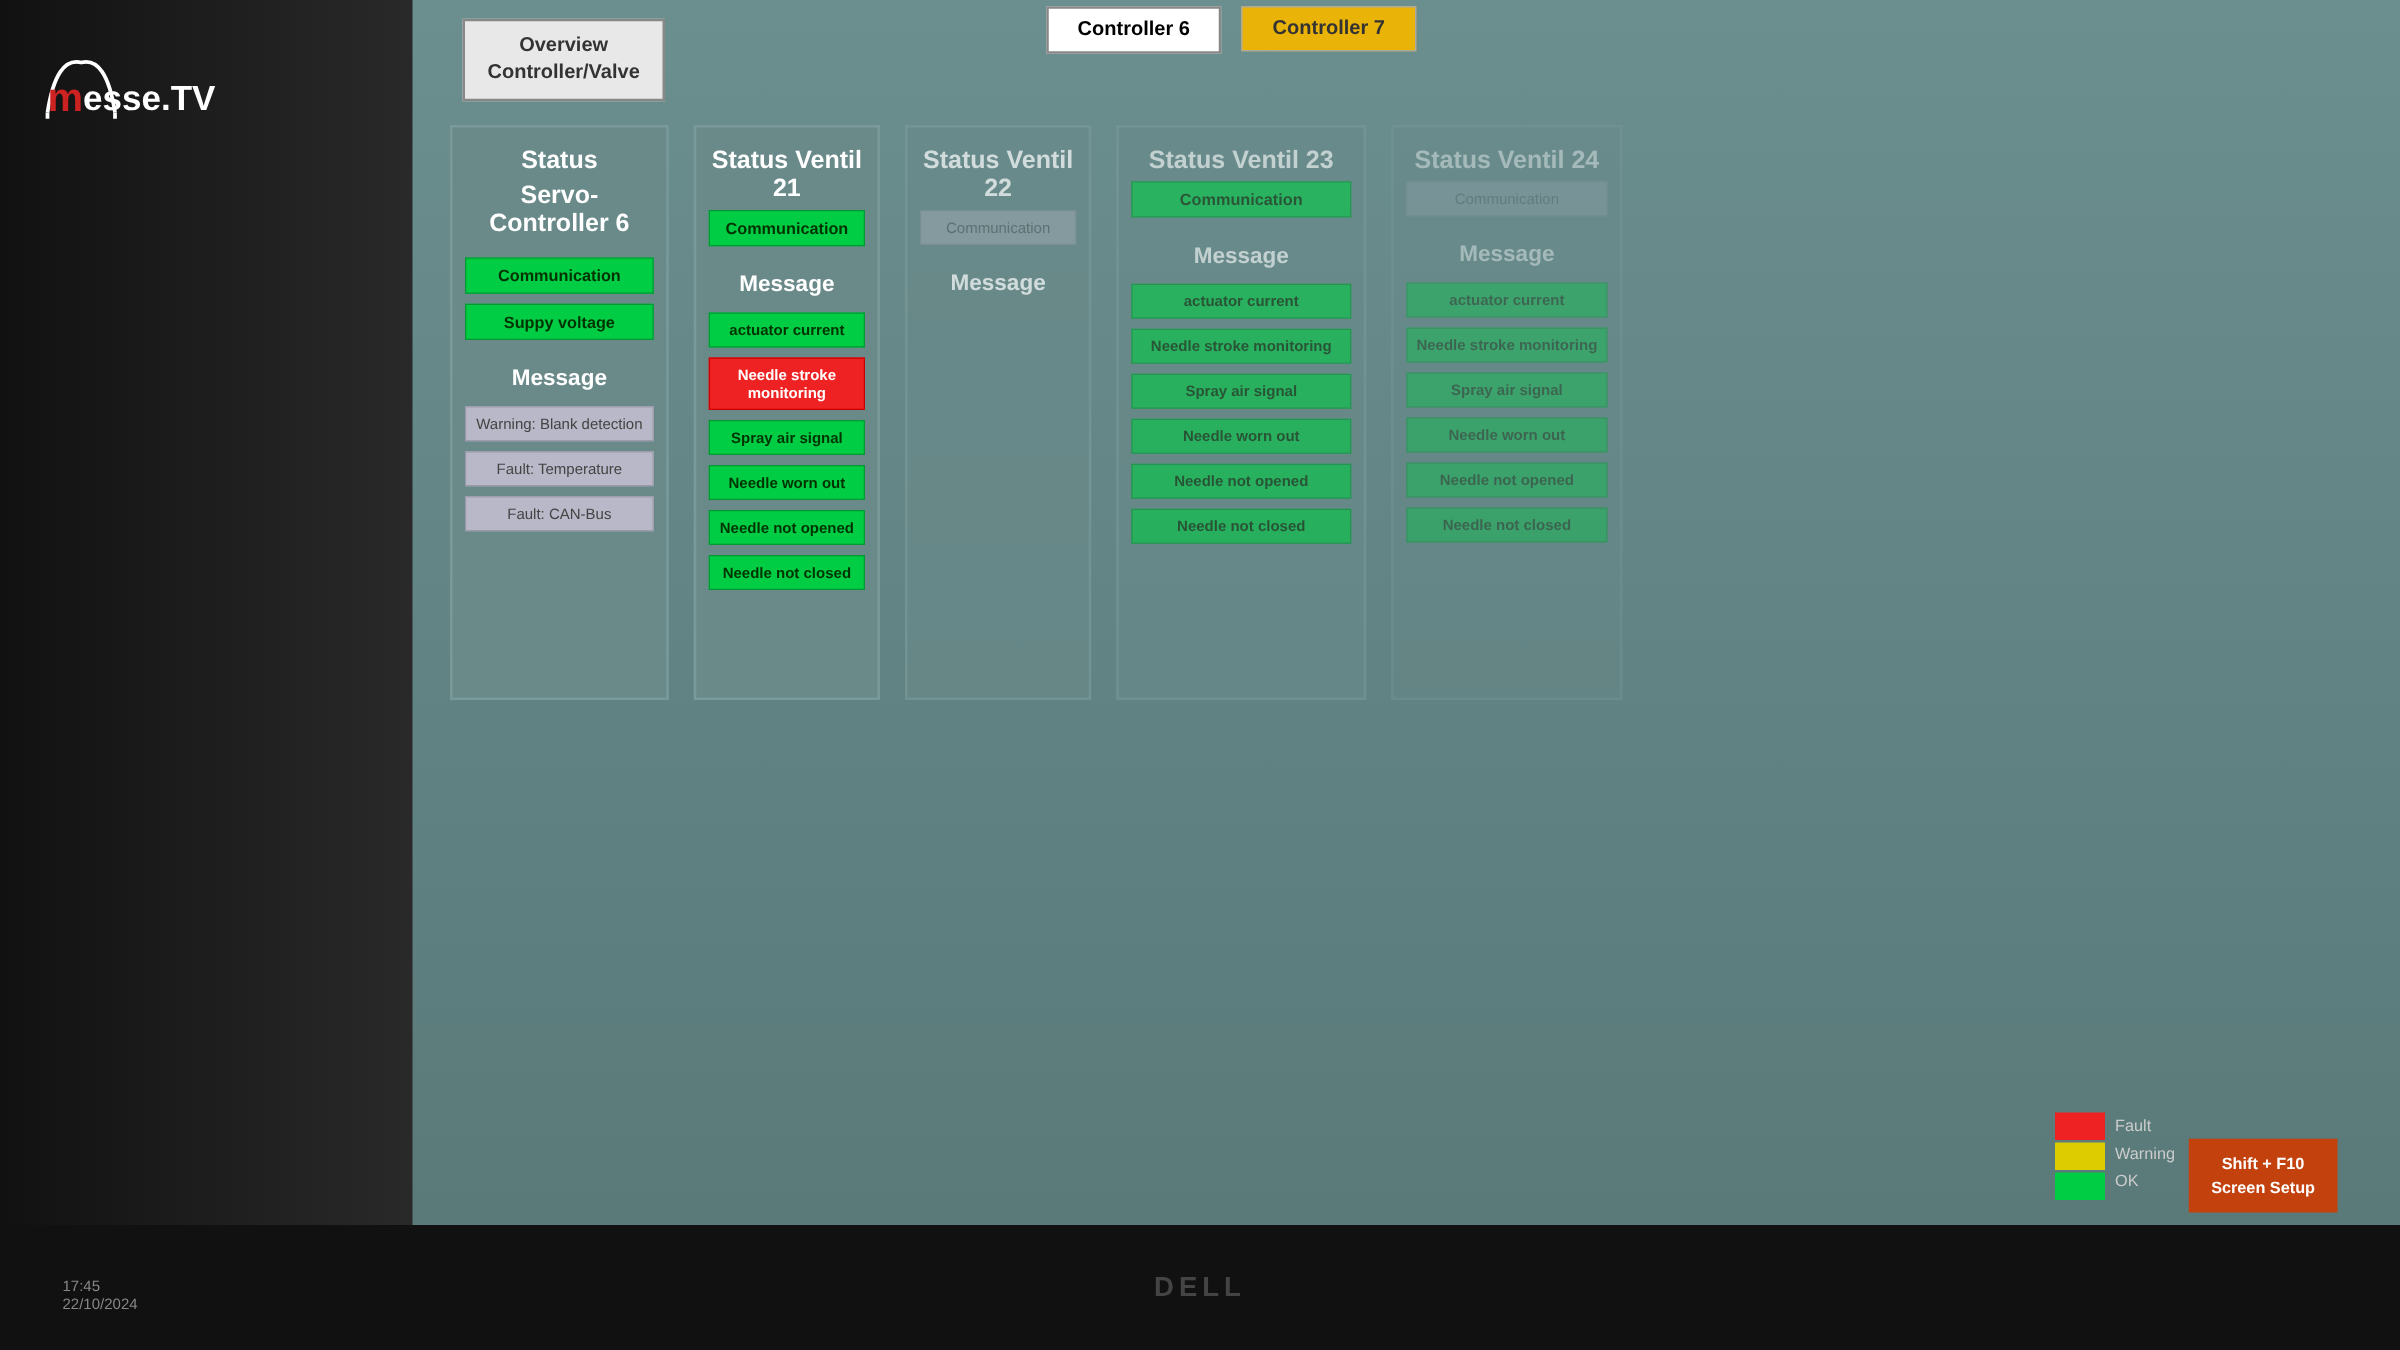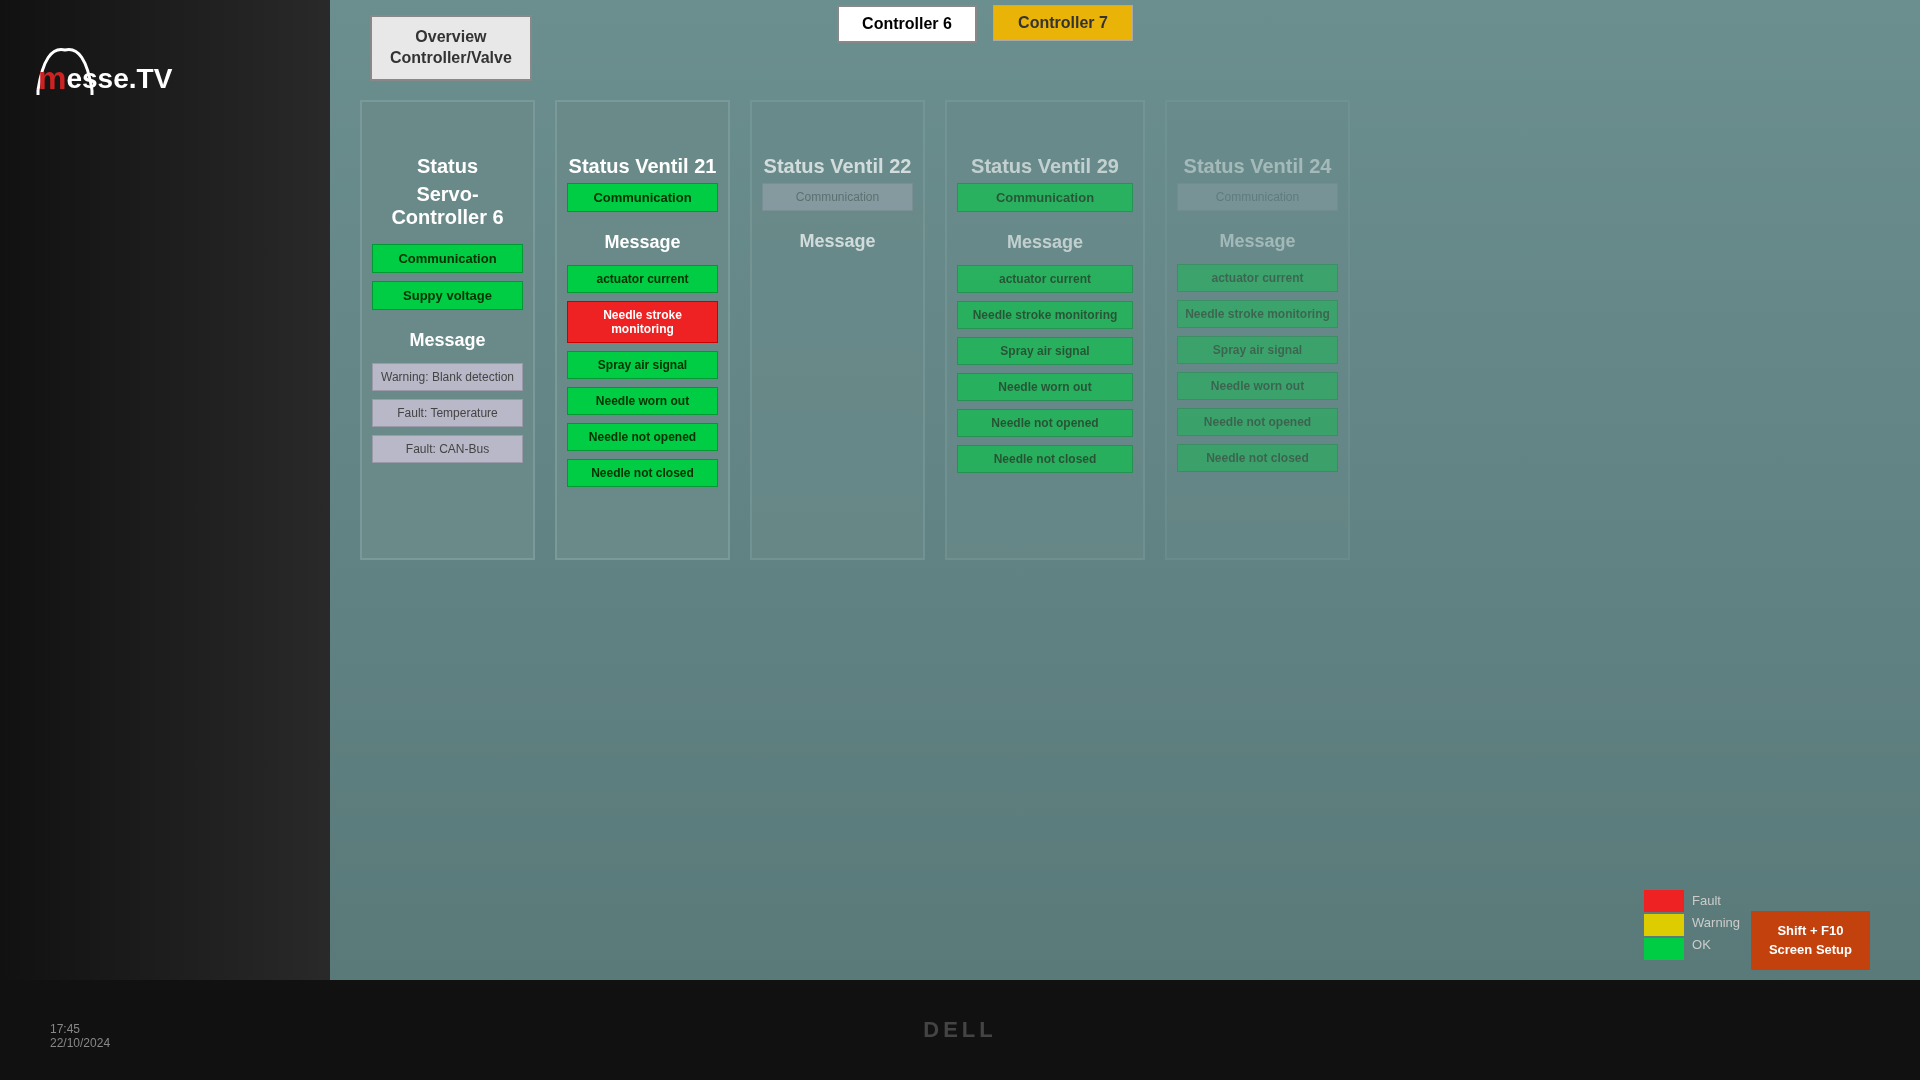--- a/index.html
+++ b/index.html
@@ -118,21 +118,20 @@
       padding: 15px 10px;
       min-height: 460px;
     }
 
     .panel-title {
       color: white;
       font-size: 20px;
       font-weight: bold;
       text-align: center;
       margin-bottom: 5px;
-      margin-top: 38px;
     }
 
     .panel-subtitle {
       color: white;
       font-size: 20px;
       font-weight: bold;
       text-align: center;
       margin-bottom: 15px;
     }
 
@@ -168,21 +167,21 @@
       padding: 6px 4px;
       text-align: center;
       margin-bottom: 8px;
       cursor: pointer;
     }
 
     
     .ventil-panel {
       background: #6a8a8a;
       border: 2px solid #7a9a9a;
-      width: 175px;
+      width: 149px;
       padding: 15px 10px;
       min-height: 460px;
     }
 
     .ventil-panel-22 {
       opacity: 0.7;
     }
 
     .msg-btn-red {
       display: block;
@@ -357,21 +356,21 @@
     <button class="msg-btn-green">Needle not closed</button>
   </div>
 
   <div class="ventil-panel ventil-panel-22">
     <div class="panel-title">Status Ventil 22</div>
     <button class="msg-btn" style="opacity:0.5;">Communication</button>
     <div class="message-label">Message</div>
   </div>
 
   <div class="ventil-panel ventil-panel-fade">
-    <div class="panel-title">Status Ventil 29</div>
+    <div class="panel-title">Status Ventil 23</div>
     <button class="status-btn">Communication</button>
     <div class="message-label">Message</div>
     <button class="msg-btn-green">actuator current</button>
     <button class="msg-btn-green">Needle stroke monitoring</button>
     <button class="msg-btn-green">Spray air signal</button>
     <button class="msg-btn-green">Needle worn out</button>
     <button class="msg-btn-green">Needle not opened</button>
     <button class="msg-btn-green">Needle not closed</button>
   </div>
 

